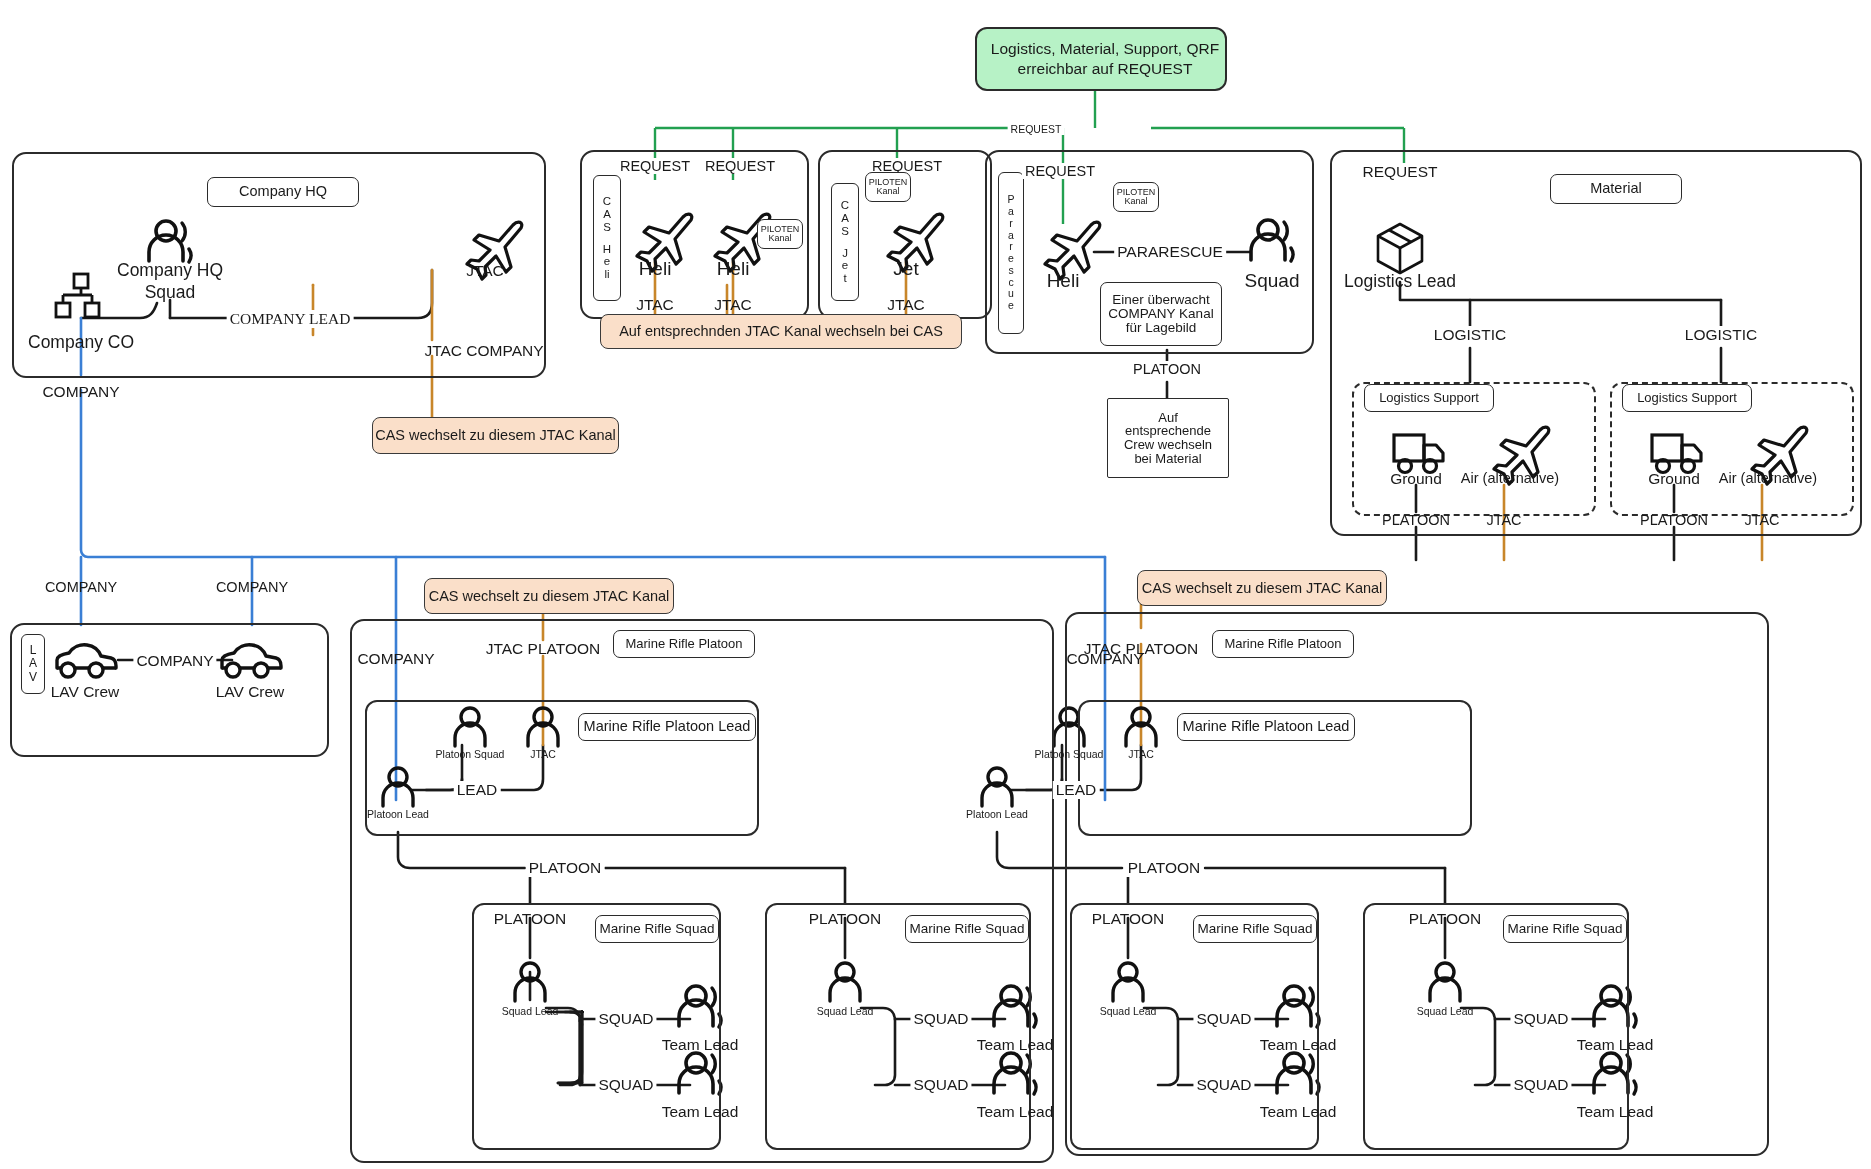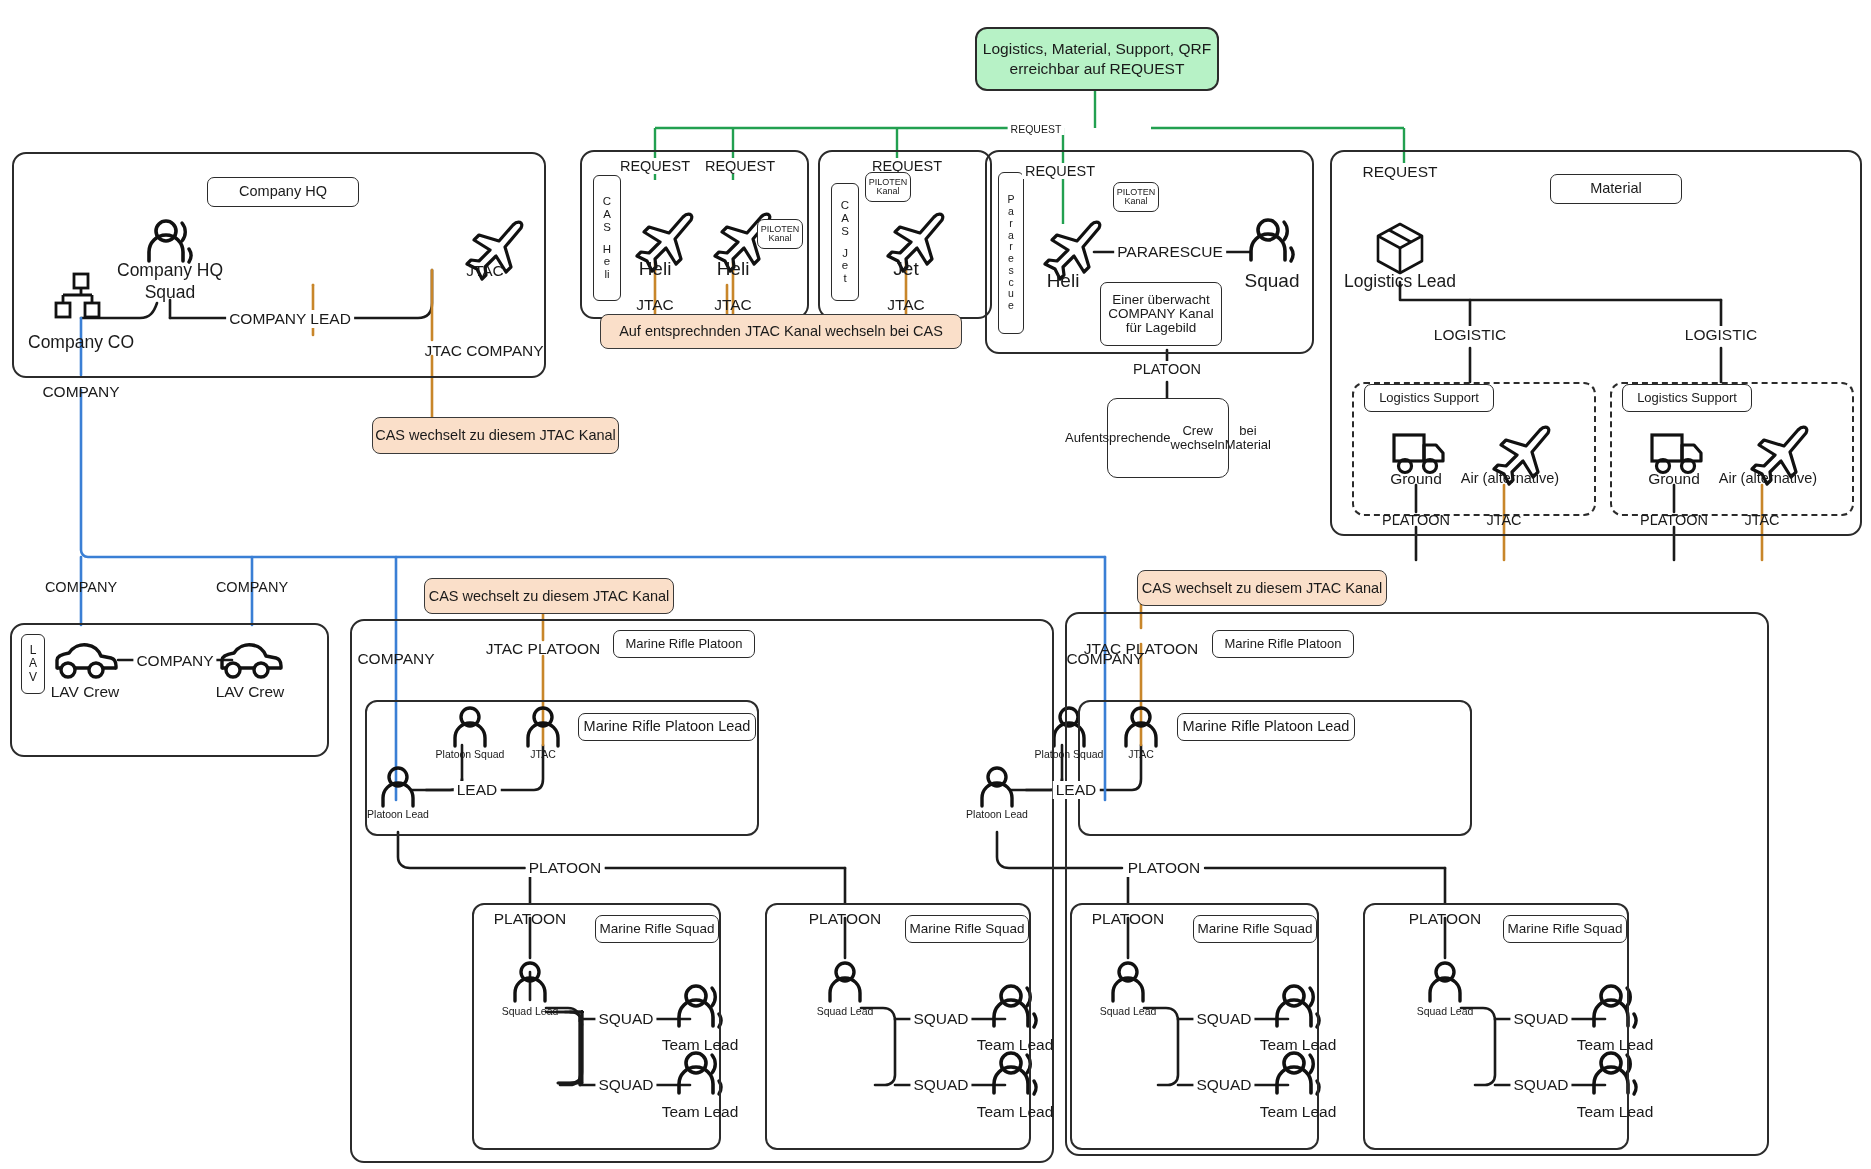--- a/index.html
+++ b/index.html
@@ -358,33 +358,33 @@
         <use href="#person"></use>
       </g>
     <g transform="translate(1615,1010)">
         <use href="#group3"></use>
       </g>
     <g transform="translate(1615,1077)">
         <use href="#group3"></use>
       </g>
   </svg>
 
-  <div class="green f16" style="left:975px;top:27px;width:240px;height:60px;flex-direction:column;">
+  <div class="green f16" style="left:975px;top:27px;width:240px;height:60px;flex-direction:column;padding-left:8px;">
     <span>Logistics, Material, Support, QRF</span>
     <span>erreichbar auf REQUEST</span>
   </div>
   <div class="lbl ctr f11" style="left:1036px;top:123px;">REQUEST</div>
 
   <div class="grp" style="left:12px;top:152px;width:530px;height:222px;"></div>
   <div class="tag f15" style="left:207px;top:177px;width:150px;height:28px;">Company HQ</div>
   <div class="cap f18" style="left:170px;top:260px;">Company HQ</div>
   <div class="cap f18" style="left:170px;top:282px;">Squad</div>
   <div class="cap f18" style="left:81px;top:332px;">Company CO</div>
   <div class="cap f16" style="left:485px;top:262px;">JTAC</div>
-  <div class="lbl ctr f16" style="left:290px;top:310px;">COMPANY LEAD</div>
+  <div class="lbl ctr f16" style="left:290px;top:310px;font-family:Liberation Serif, serif;">COMPANY LEAD</div>
   <div class="cap f16" style="left:484px;top:342px;">JTAC COMPANY</div>
   <div class="cap f16" style="left:81px;top:383px;">COMPANY</div>
 
   <div class="note f15" style="left:372px;top:417px;width:245px;height:35px;">CAS wechselt zu diesem JTAC Kanal</div>
 
   <div class="grp" style="left:580px;top:150px;width:225px;height:165px;"></div>
   <div class="vtag" style="left:593px;top:175px;width:26px;height:124px;">
     <span>C</span>
     <span>A</span>
     <span>S</span>
@@ -444,21 +444,21 @@
   </div>
   <div class="cap f20" style="left:1063px;top:270px;">Heli</div>
   <div class="lbl ctr f16" style="left:1170px;top:243px;">PARARESCUE</div>
   <div class="cap f20" style="left:1272px;top:270px;">Squad</div>
   <div class="tag f14" style="left:1100px;top:282px;width:120px;height:62px;flex-direction:column;font-size:13.5px;">
     <span>Einer überwacht</span>
     <span>COMPANY Kanal</span>
     <span>für Lagebild</span>
   </div>
   <div class="lbl ctr f15" style="left:1167px;top:361px;">PLATOON</div>
-  <div class="tag f13" style="left:1107px;top:398px;width:120px;height:78px;flex-direction:row;border-radius:10px;">
+  <div class="tag f13" style="left:1107px;top:398px;width:120px;height:78px;flex-direction:column;border-radius:2px;">
     <span>Auf</span>
     <span>entsprechende</span>
     <span>Crew wechseln</span>
     <span>bei Material</span>
   </div>
 
   <div class="grp" style="left:1330px;top:150px;width:528px;height:382px;"></div>
   <div class="lbl ctr f16" style="left:1400px;top:163px;">REQUEST</div>
   <div class="tag f15" style="left:1550px;top:174px;width:130px;height:28px;">Material</div>
   <div class="cap f18" style="left:1400px;top:271px;">Logistics Lead</div>

